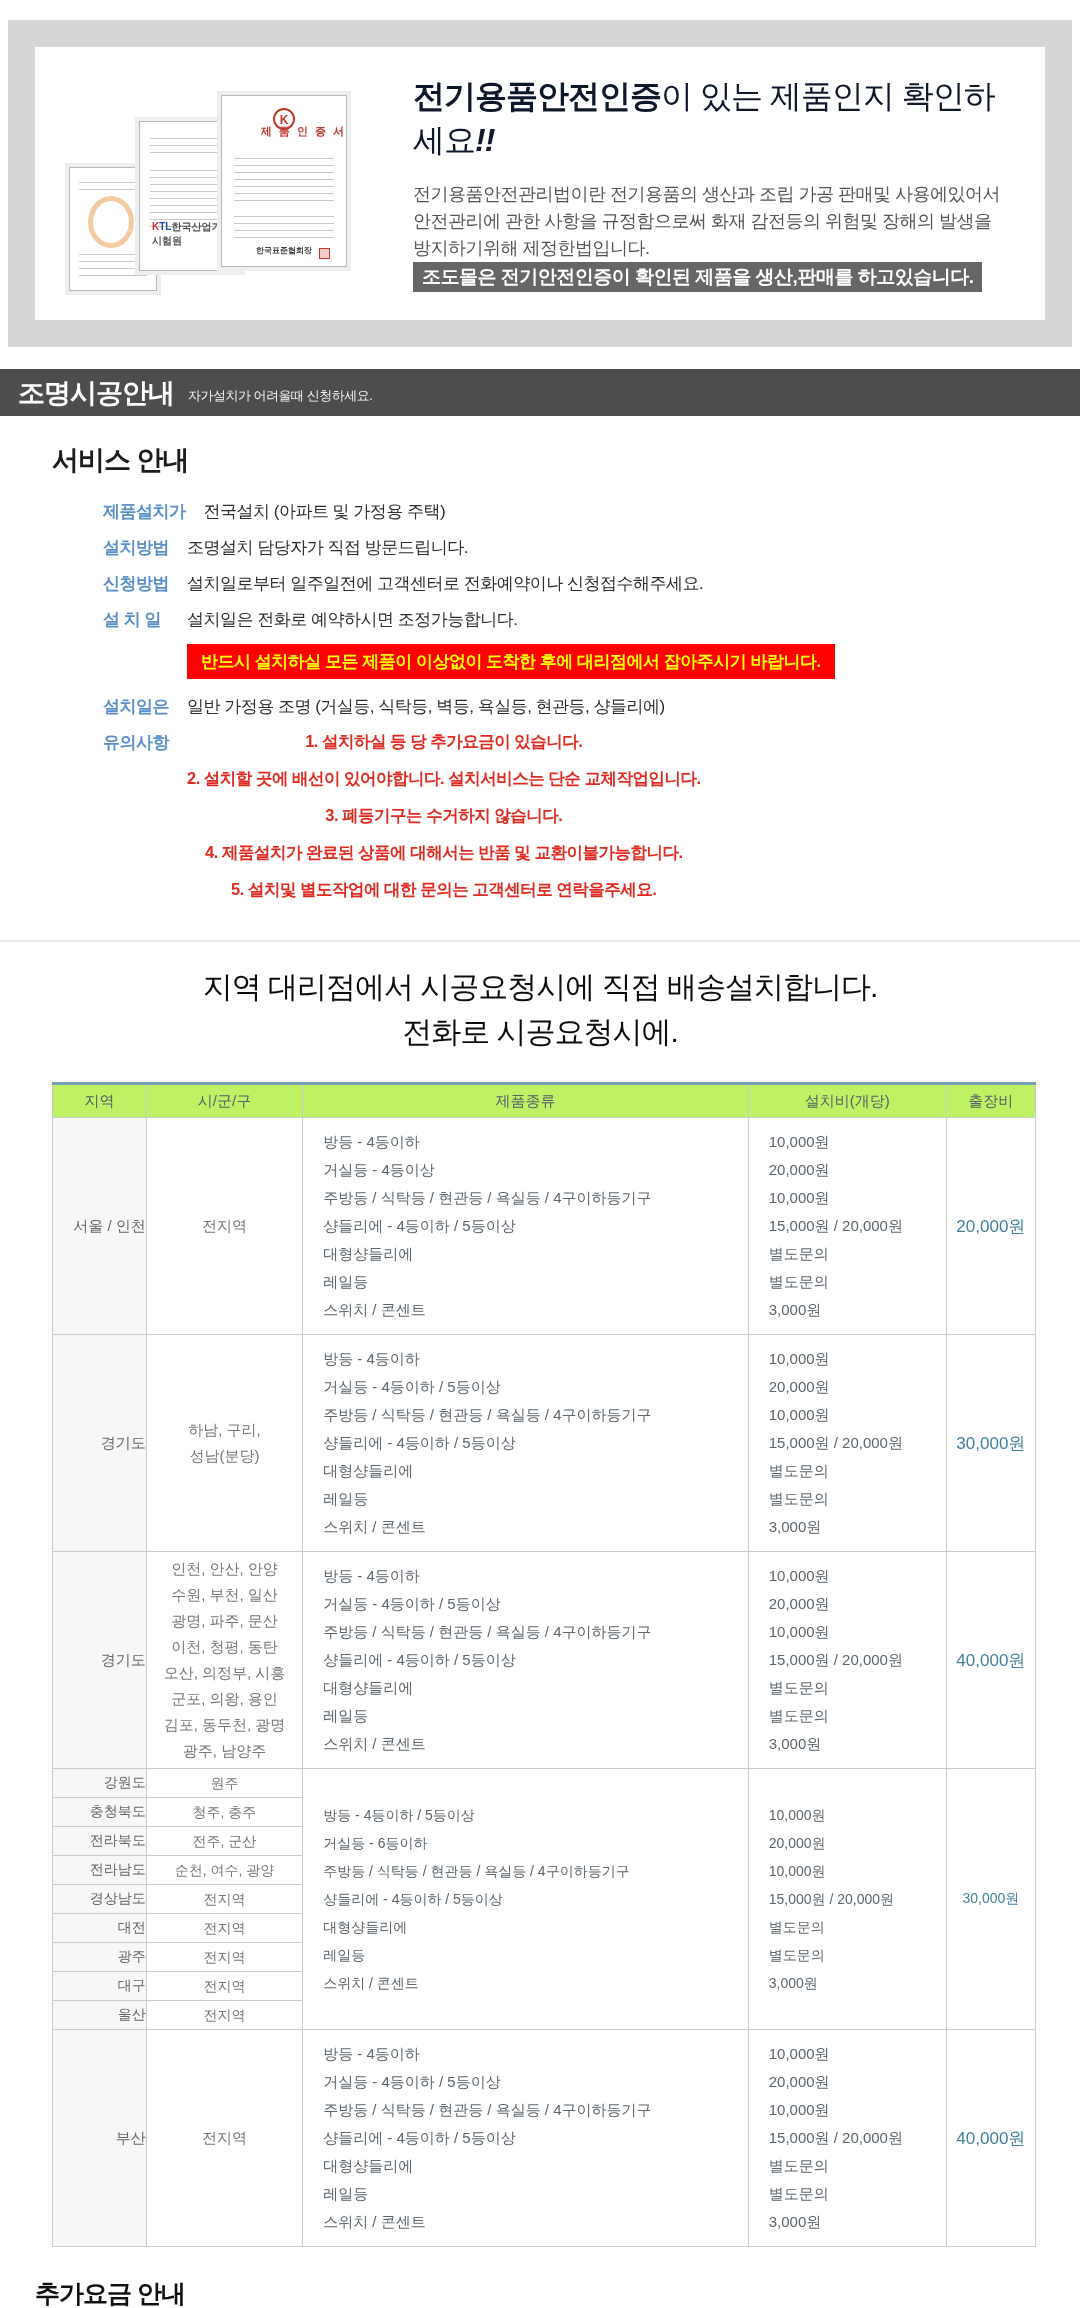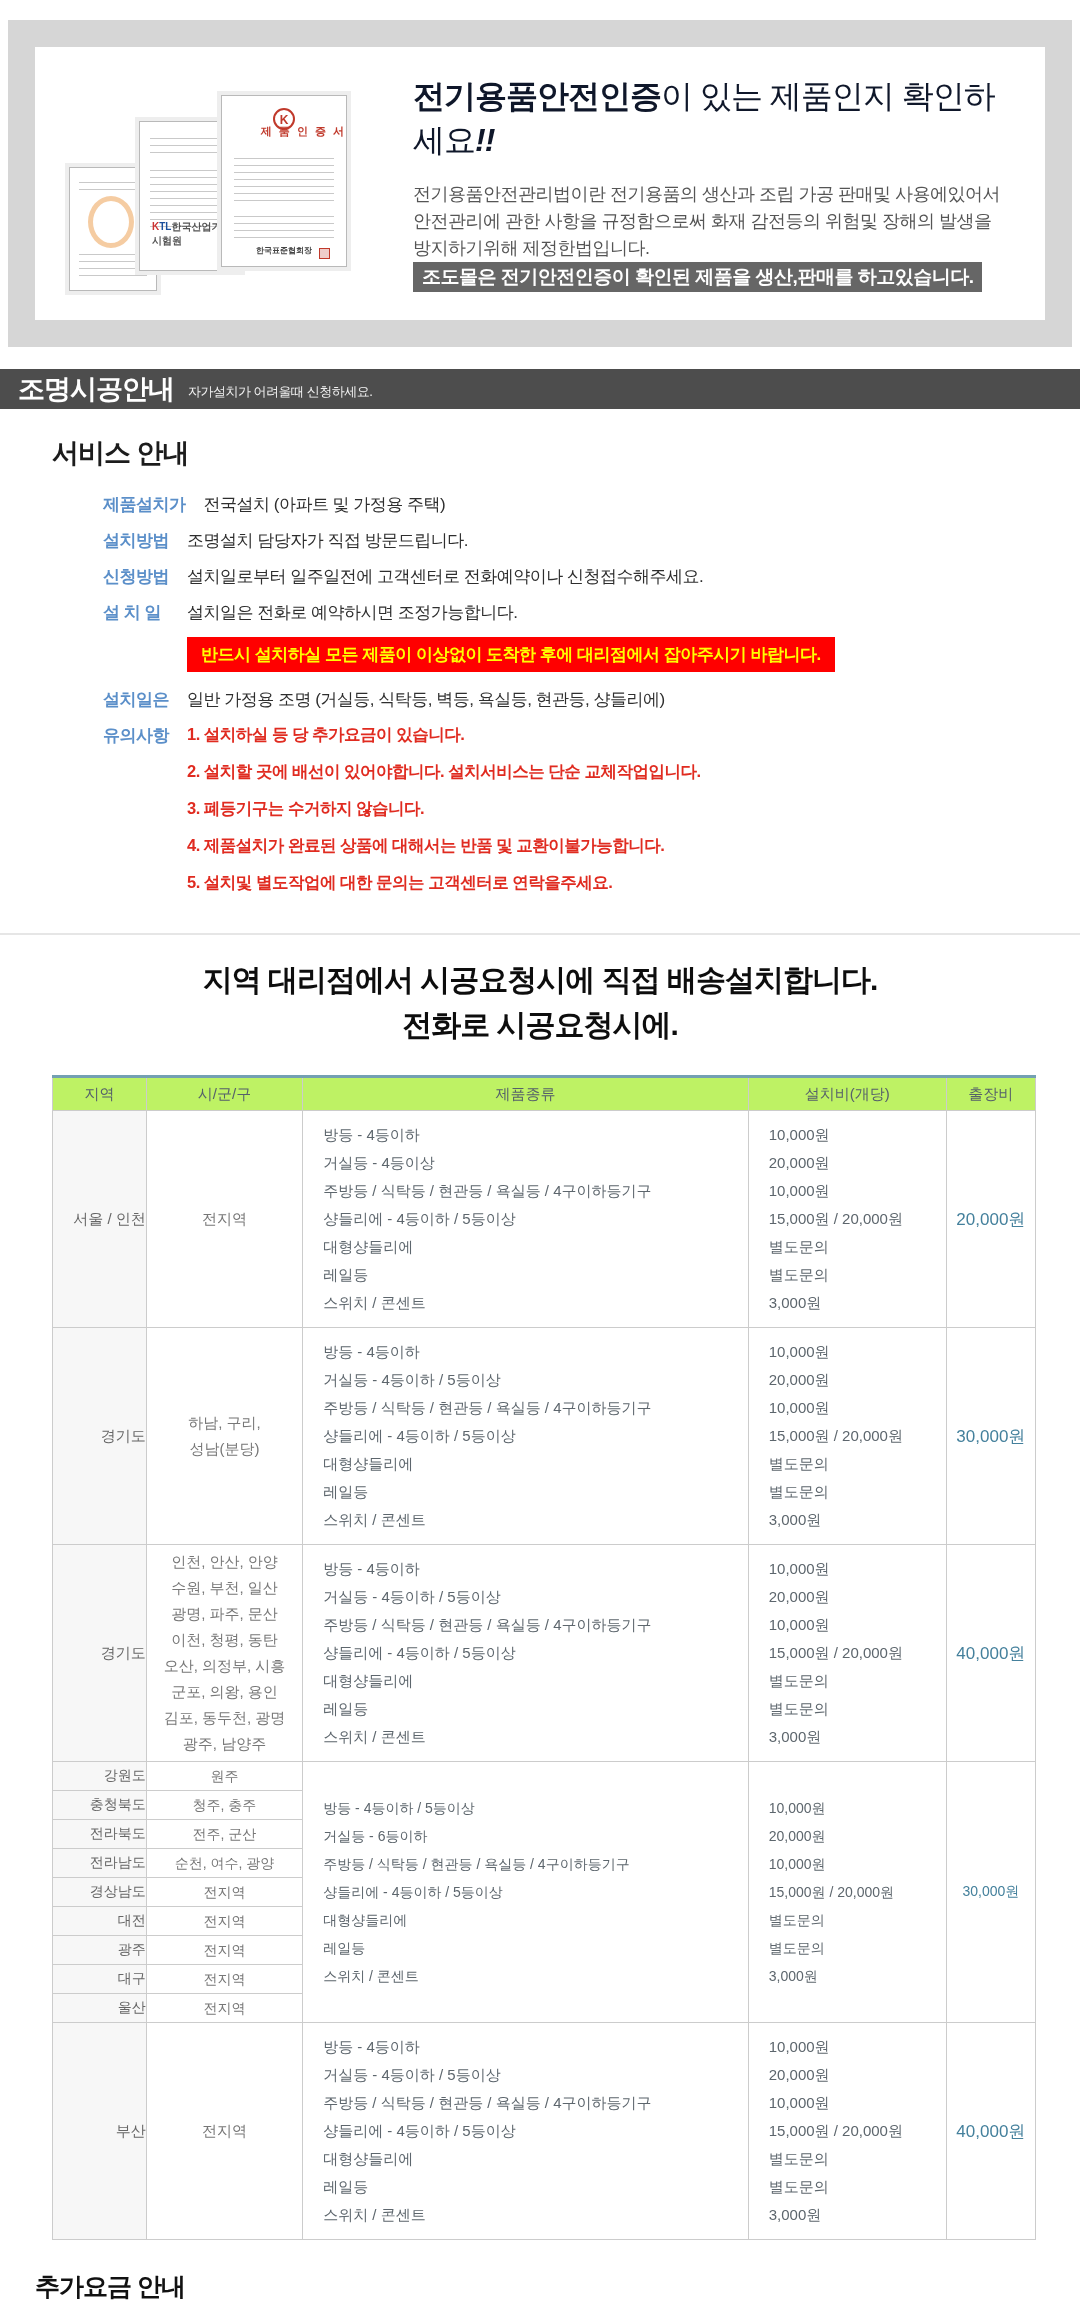--- a/index.html
+++ b/index.html
@@ -28,37 +28,37 @@
   .p-right .cfoot{position:absolute;bottom:10px;width:100%;text-align:center;color:#444;font-size:8px;font-weight:bold;}
   .p-right .stamp{position:absolute;bottom:7px;right:16px;width:11px;height:11px;border:1px solid #c0392b;background:rgba(192,57,43,.25);}
   .cert-text{margin-left:34px;}
   .cert-title{font-size:32px;color:#0f172a;font-weight:500;letter-spacing:-1px;}
   .cert-title .strong{font-weight:900;}
   .cert-title .bang{font-style:italic;font-weight:bold;}
   .cert-desc{margin-top:18px;font-size:18px;line-height:1.5;color:#555;max-width:706px;letter-spacing:-0.5px;}
   .cert-highlight{display:inline-block;background:var(--c-highlight_bg);color:#fff;font-weight:bold;font-size:19px;padding:2px 9px;letter-spacing:-0.5px;}
 
   
-  .dark-bar{margin-top:22px;height:40px;background:var(--c-darkbar);display:flex;align-items:center;padding-left:18px;}
+  .dark-bar{margin-top:22px;height:47px;background:var(--c-darkbar);display:flex;align-items:center;padding-left:18px;}
   .dark-bar h1{color:#fff;font-size:27px;font-weight:bold;letter-spacing:-1px;}
   .dark-bar .sub{color:#f2f2f2;font-size:13px;margin-left:14px;padding-top:6px;letter-spacing:-0.5px;}
 
   
   .service h2{font-size:27px;font-weight:bold;color:#1c1c1c;margin:26px 0 22px 52px;letter-spacing:-1px;}
   .svc-row{display:flex;align-items:flex-start;margin:0 0 13px 103px;font-size:17px;letter-spacing:-0.5px;}
   .svc-label{flex:0 0 66px;color:var(--c-blue);font-weight:bold;white-space:nowrap;}
   .svc-value{margin-left:18px;color:#2e2e2e;}
   .alert-wrap{margin:4px 0 16px 187px;}
   .alert-box{display:inline-block;background:var(--c-alert_bg);color:var(--c-alert_text);font-weight:bold;font-size:17px;padding:6px 14px;letter-spacing:-0.5px;}
-  .notice-list{margin-left:18px;}
+  .notice-list{margin-left:18px;text-align:center;}
   .notice-item{color:var(--c-notice_red);font-weight:bold;font-size:16.5px;margin-bottom:15px;letter-spacing:-0.5px;}
 
   
   .divider{border:none;border-top:2px solid #e6e6e6;margin-top:24px;}
-  .big-notice{text-align:center;font-size:30px;font-weight:bold;color:#0d0d0d;line-height:1.5;margin:22px 0 28px 0;letter-spacing:-1px;}
+  .big-notice{text-align:center;font-size:30px;font-weight:normal;color:#0d0d0d;line-height:1.5;margin:22px 0 28px 0;letter-spacing:-1px;}
 
   
   table.price{border-collapse:collapse;width:984px;margin-left:52px;border-top:3px solid var(--c-table_teal);font-size:15px;color:#5d666d;}
   table.price th, table.price td{border:1px solid #ccc;}
   table.price th{background:#bef264;height:34px;font-weight:normal;color:#55606a;font-size:15px;}
   td.region-cell{background:#f7f7f7;text-align:right;color:#666;}
   td.district-cell{text-align:center;color:#777;}
   .district-line{line-height:26px;}
   tr.small-row td{height:29px;font-size:14px;}
   td.product-cell,td.price-cell{vertical-align:middle;padding:10px 0 10px 20px;}

